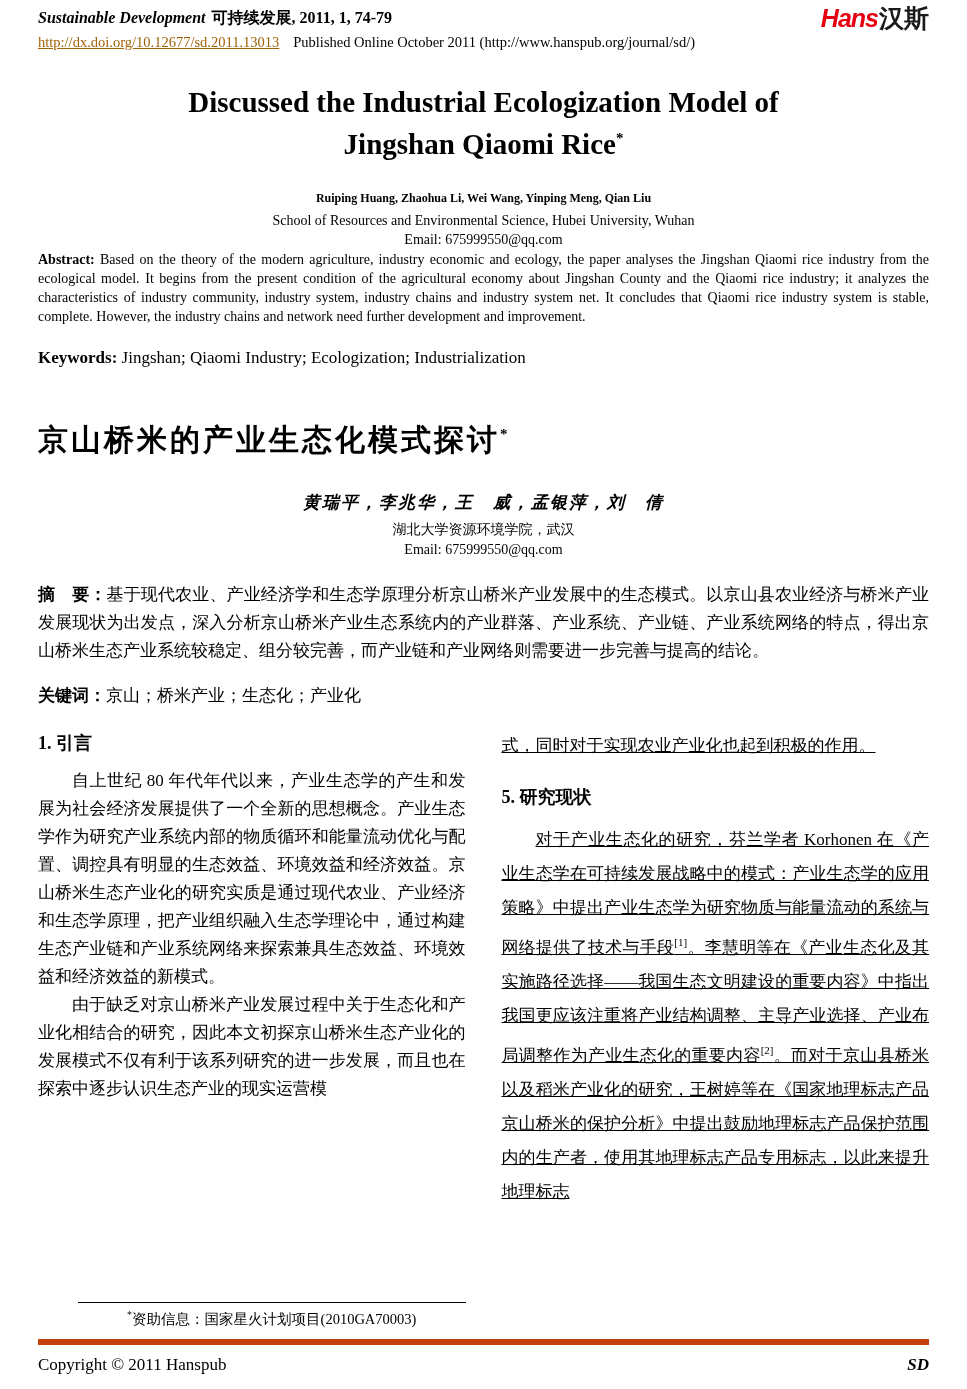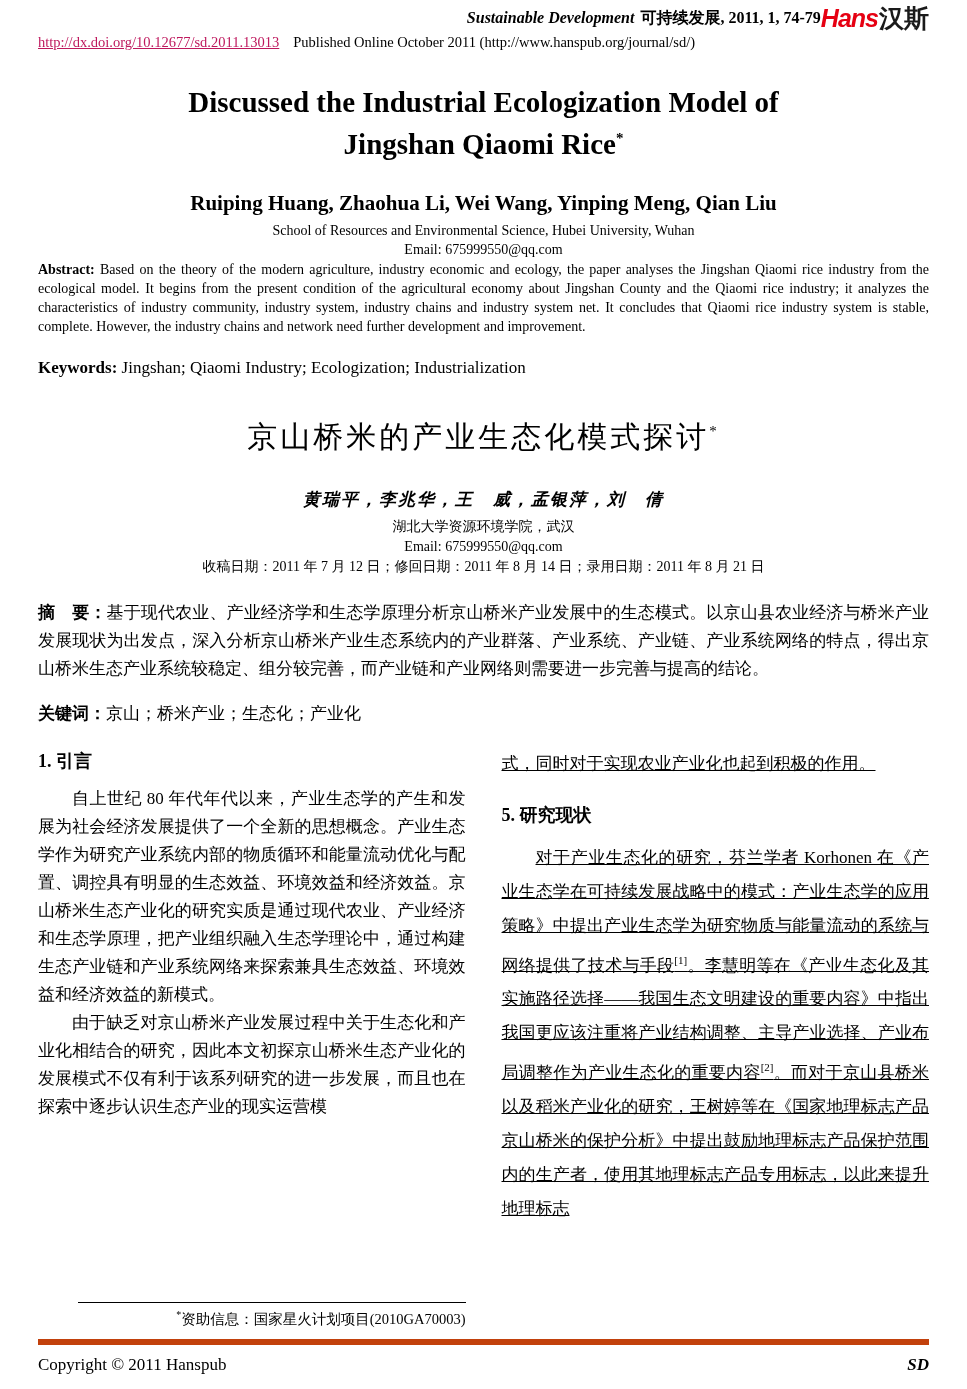--- a/index.html
+++ b/index.html
@@ -9,64 +9,64 @@
     margin: 0 auto;
     background: #ffffff;
     color: #000000;
     font-family: "Liberation Serif", "DejaVu Serif", serif;
     padding: 8px 38px 14px 38px;
     display: flex; flex-direction: column;
     overflow: hidden;
   }
 
   
-  .header-row { display: flex; justify-content: flex-end; align-items: flex-start; }
+  .header-row { display: flex; justify-content: space-between; align-items: flex-start; }
   .journal-name-en { font-weight: bold; font-style: italic; font-size: 16px; margin-right: 6px; }
   .journal-issue { font-weight: bold; font-size: 16px; }
   .logo { font-family: "Liberation Sans", "DejaVu Sans", sans-serif; font-weight: bold; font-size: 25px; line-height: 1; white-space: nowrap; margin-top: -2px; }
   .logo-en { color: #e60012; font-style: italic; letter-spacing: -1px; margin-right: 1px; }
   .logo-cn { color: #1a1a1a; }
   .doi-row { font-size: 14.5px; margin-top: 3px; }
-  .doi-link { color: #be185d; text-decoration: underline; cursor: pointer; }
+  .doi-link { color: #a16207; text-decoration: underline; cursor: pointer; }
   .published-text { margin-left: 14px; }
 
   
   .title-en { text-align: center; font-size: 29px; font-weight: bold; margin-top: 30px; line-height: 1.45; }
   .title-en sup, .title-cn sup { font-size: 15px; }
-  .authors-en { text-align: center; font-weight: bold; font-size: 21px; margin-top: 26px; }
+  .authors-en { text-align: center; font-weight: bold; font-size: 12px; margin-top: 26px; }
   .meta-en { text-align: center; font-size: 14px; line-height: 1.38; margin-top: 5px; }
 
   
   .abstract-en { font-size: 14px; line-height: 1.36; text-align: justify; }
   .bold { font-weight: bold; }
   .keywords-en { margin-top: 22px; font-size: 17px; }
 
   
-  .title-cn { text-align: center; font-size: 30px; font-weight: normal; margin-top: 39px; letter-spacing: 3px; }
+  .title-cn { font-size: 30px; font-weight: bold; margin-top: 52px; letter-spacing: 3px; }
   .authors-cn { text-align: center; font-weight: bold; font-style: italic; font-size: 17px; margin-top: 30px; letter-spacing: 2px; }
   .meta-cn { text-align: center; font-size: 14px; line-height: 1.45; margin-top: 6px; }
 
   .abstract-cn { margin-top: 21px; font-size: 17px; line-height: 28px; text-align: justify; }
   .keywords-cn { margin-top: 19px; font-size: 17px; }
 
   
   .columns { display: flex; gap: 36px; margin-top: 22px; flex: 1; }
   .col { width: 427.5px; font-size: 17px; text-align: justify; }
   .col-left { display: flex; flex-direction: column; }
   .col-left p { line-height: 28px; }
   .col-right p { line-height: 34px; text-decoration: underline; }
   .section-heading { font-size: 18px; font-weight: bold; }
   .heading-s1 { margin: 2px 0 12px 0; }
   .heading-s2 { margin: 22px 0 14px 0; }
   .indent { text-indent: 2em; }
   .col p { margin: 0; }
   sup.ref { font-size: 11px; }
 
   
-  .footnote { margin-top: auto; border-top: 1px solid #000; padding-top: 5px; font-size: 14.5px; line-height: 1.4; text-align: right; margin-left: 40px; }
+  .footnote { margin-top: auto; border-top: 1px solid #000; padding-top: 5px; font-size: 14.5px; line-height: 1.4; text-align: center; margin-left: 40px; }
   .footnote sup { font-size: 10px; }
 
   
   .page-footer { border-top: 6px solid #c2410c; margin-top: 10px; padding-top: 10px; display: flex; justify-content: space-between; font-size: 17px; }
   .journal-abbr { font-weight: bold; font-style: italic; }
 </style>
 </head>
 <body>
 
 <div class="page">
@@ -107,21 +107,20 @@
   </p>
 
   <h2 class="title-cn">
     <span>京山桥米的产业生态化模式探讨</span><sup>*</sup>
   </h2>
 
   <div class="authors-cn">黄瑞平，李兆华，王　威，孟银萍，刘　倩</div>
   <div class="meta-cn">
     <div>湖北大学资源环境学院，武汉</div>
     <div>Email: 675999550@qq.com</div>
-    <div>收稿日期：2011 年 7 月 12 日；修回日期：2011 年 8 月 14 日；录用日期：2011 年 8 月 21 日</div>
   </div>
 
   <p class="abstract-cn">
     <span class="bold">摘　要：</span><span>基于现代农业、产业经济学和生态学原理分析京山桥米产业发展中的生态模式。以京山县农业经济与桥米产业发展现状为出发点，深入分析京山桥米产业生态系统内的产业群落、产业系统、产业链、产业系统网络的特点，得出京山桥米生态产业系统较稳定、组分较完善，而产业链和产业网络则需要进一步完善与提高的结论。</span>
   </p>
 
   <p class="keywords-cn">
     <span class="bold">关键词：</span><span>京山；桥米产业；生态化；产业化</span>
   </p>
 

